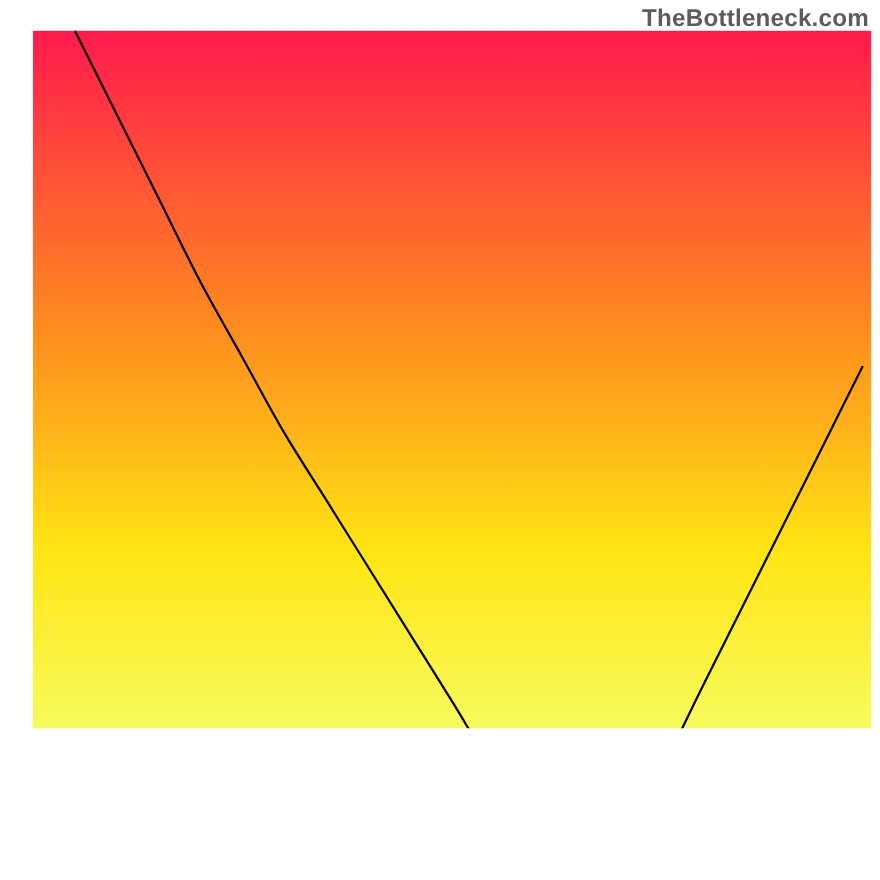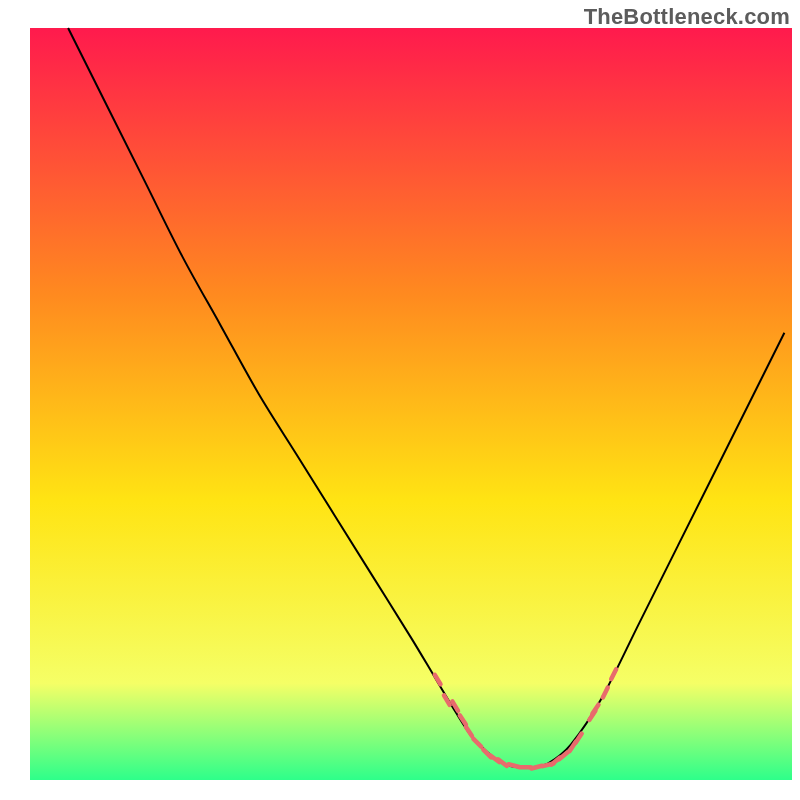--- a/index.html
+++ b/index.html
@@ -3,21 +3,21 @@
 <meta charset="utf-8">
 <style>
   body {
     margin: 0;
     padding: 0;
     background: #fff;
     font-family: Arial, Helvetica, sans-serif;
   }
   .stage {
     width: 800px;
-    height: 780px;
+    height: 662px;
     position: relative;
   }
   .watermark {
     position: absolute;
     top: 4px;
     right: 10px;
     font-size: 22px;
     font-weight: bold;
     color: #5c5c5c;
     letter-spacing: 0.2px;

